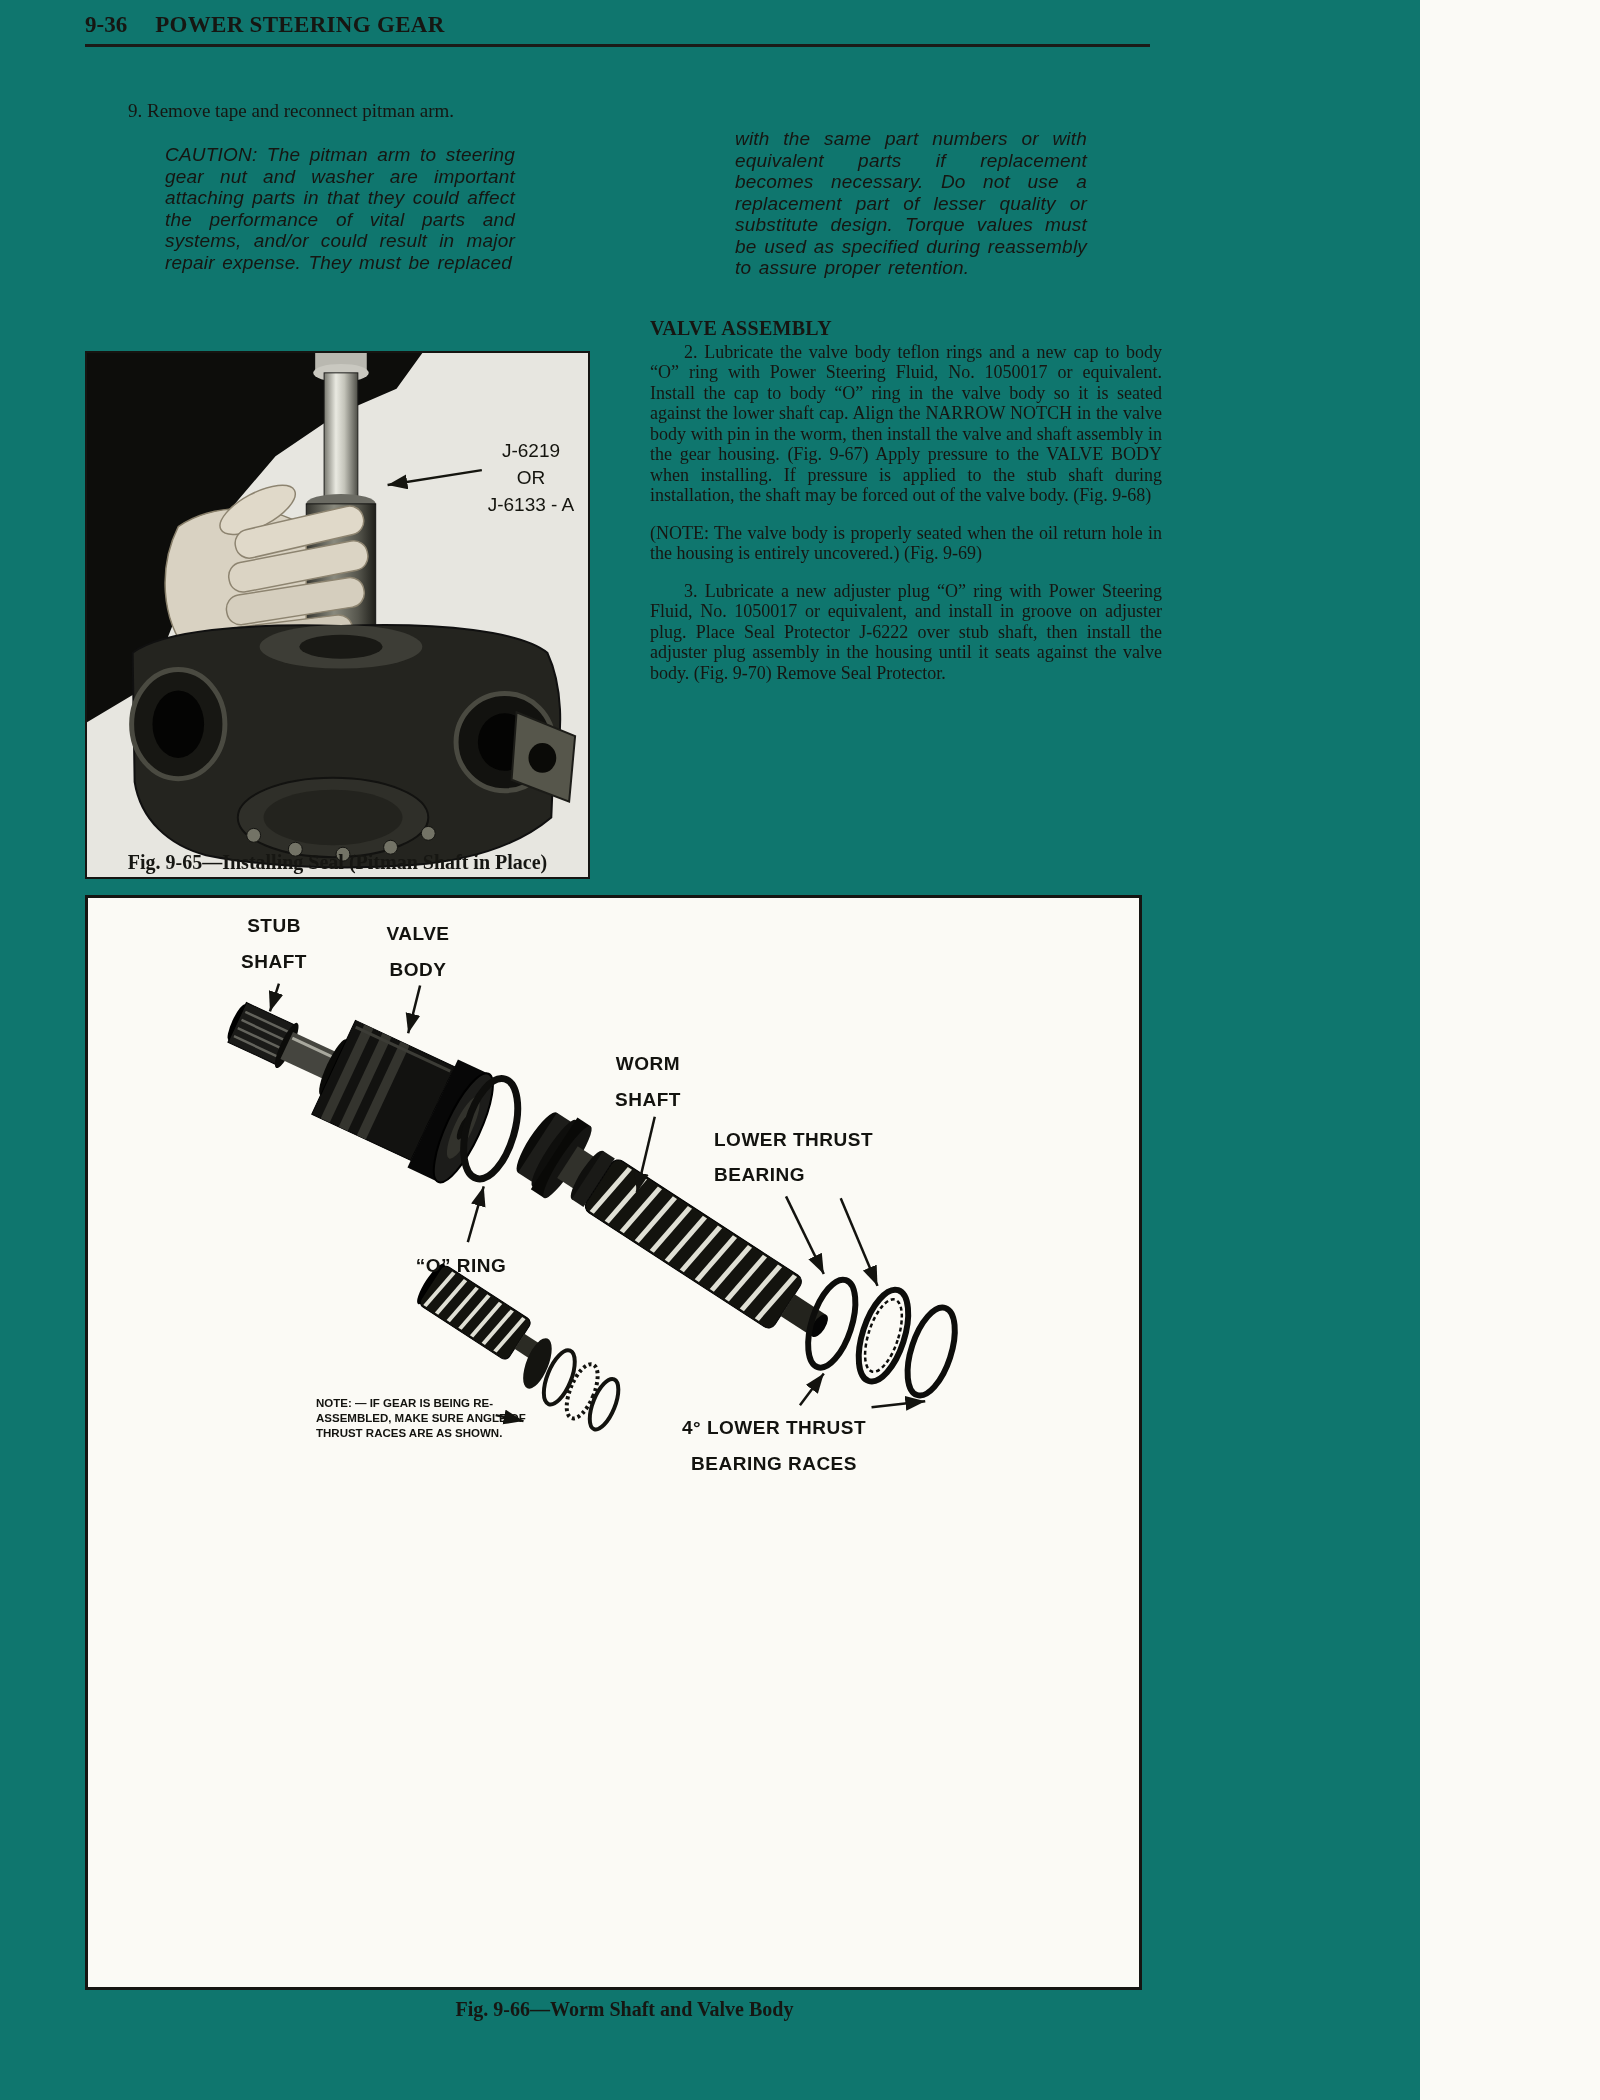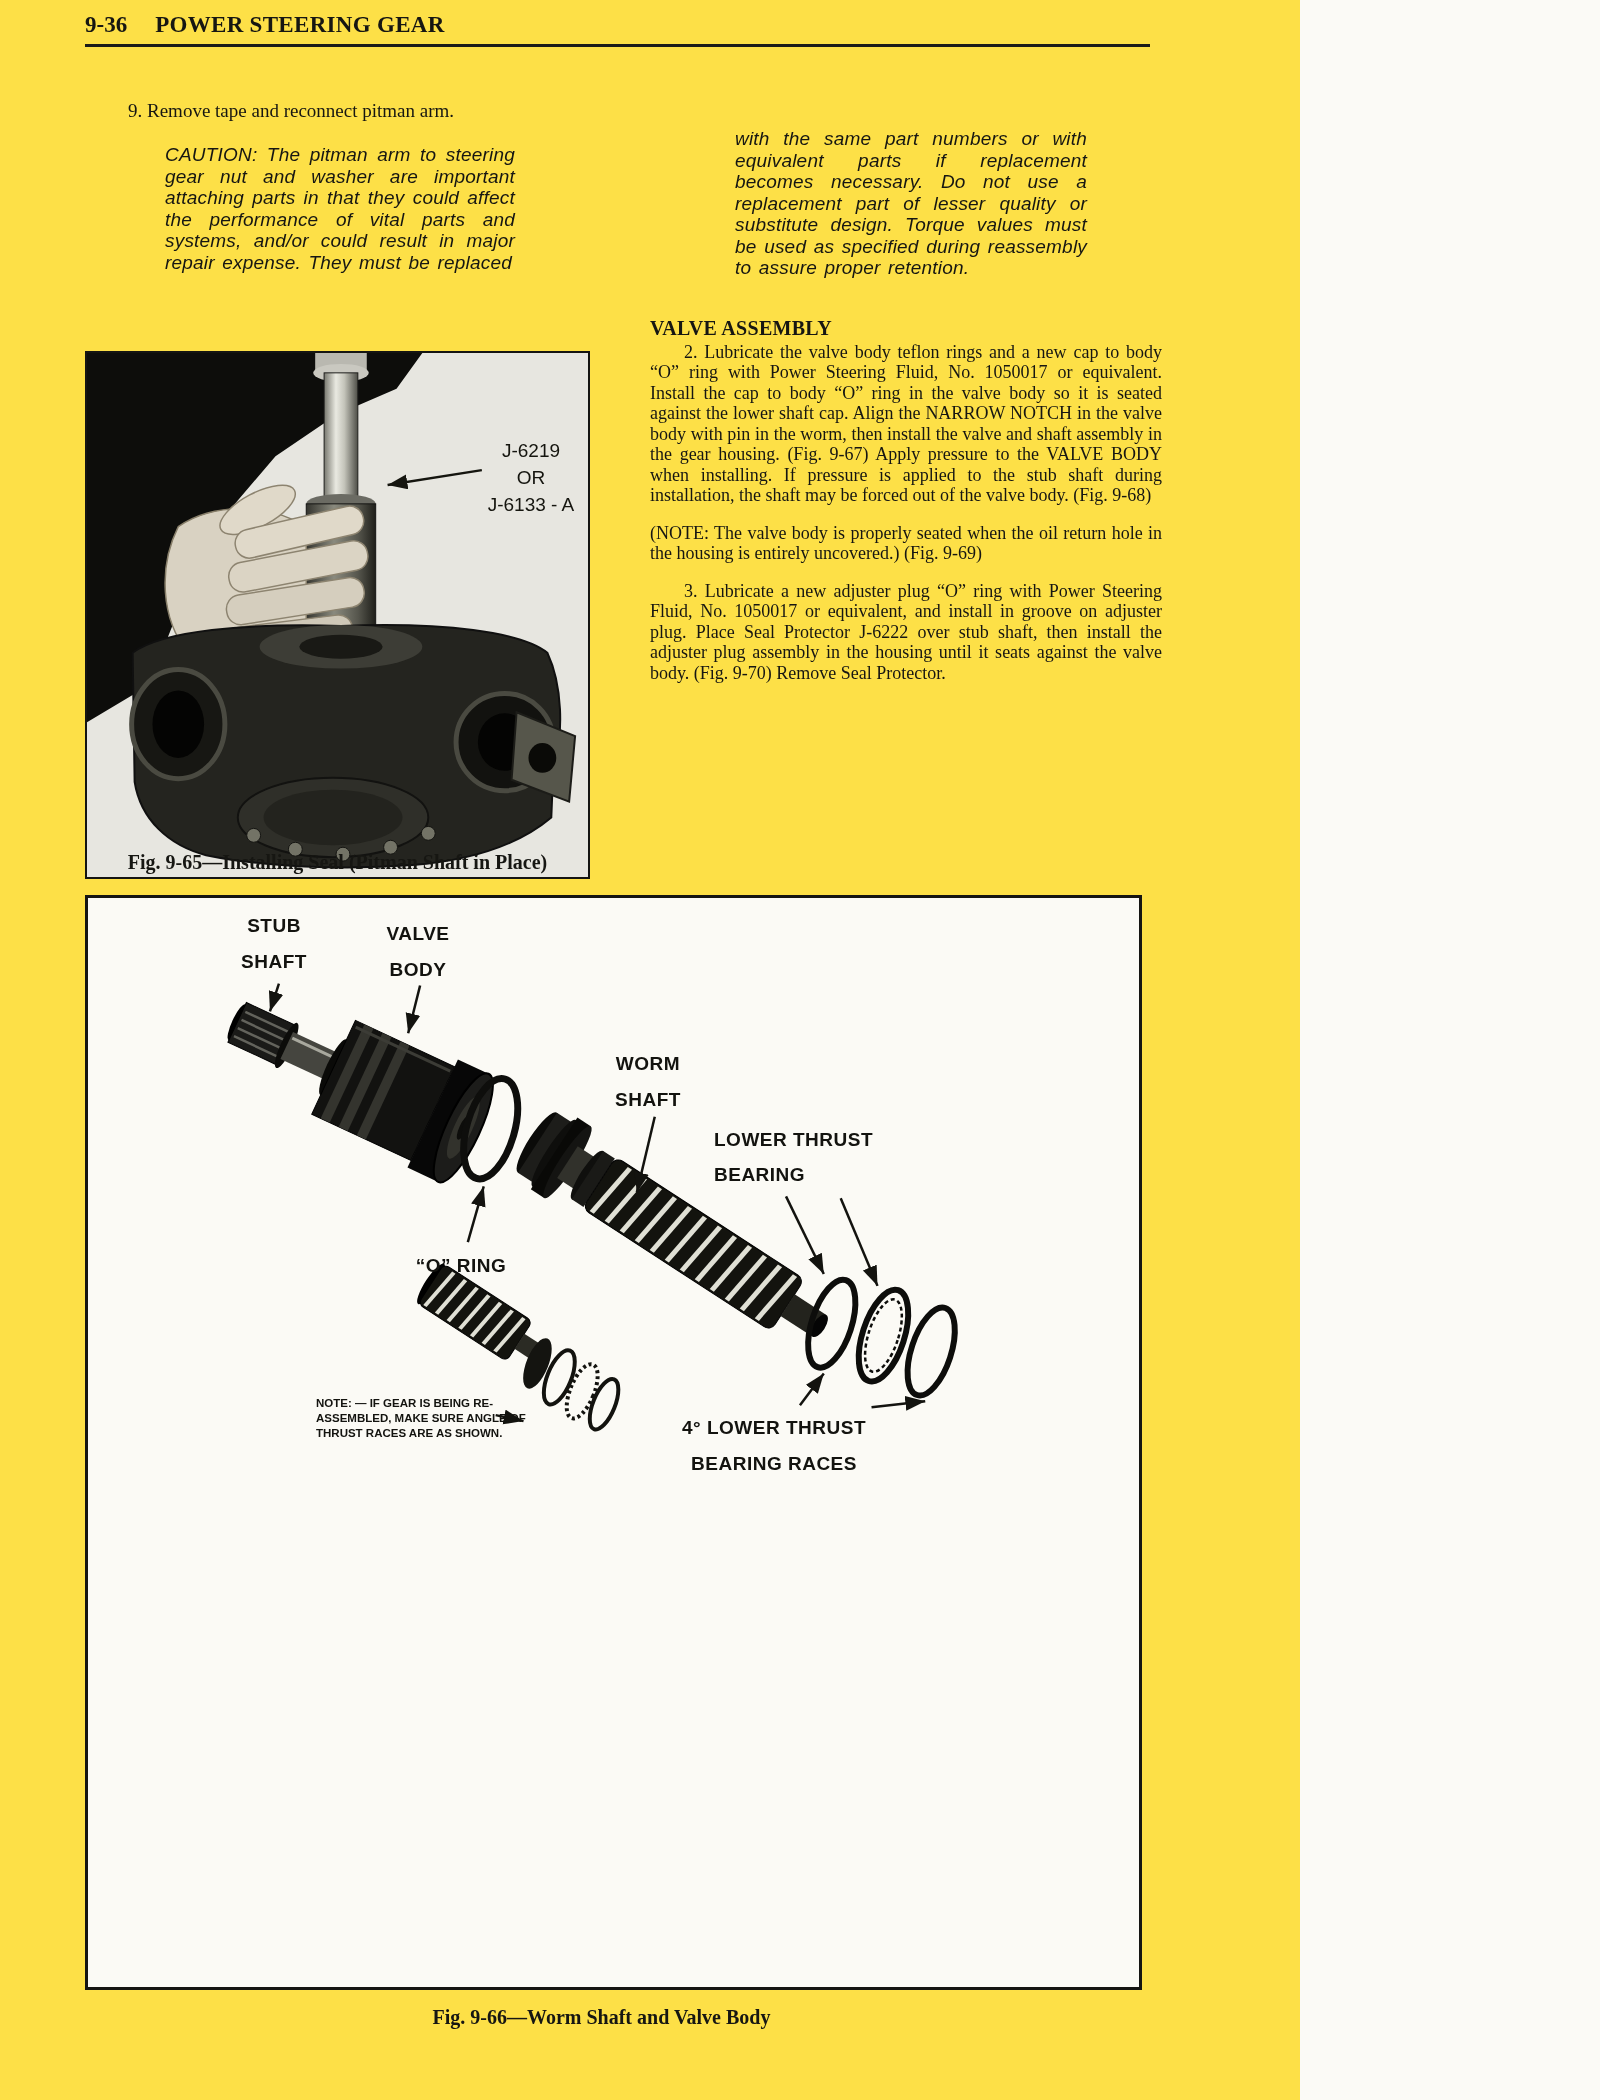--- a/index.html
+++ b/index.html
@@ -1,18 +1,18 @@
 <!DOCTYPE html>
 <html><head>
 <meta charset="utf-8">
 <style>
   html,body { margin:0; padding:0; background:#fbfaf6; }
   .page {
-    position:relative; width:1300px; height:2100px;
-    background:#fde047; color:#161612; overflow:hidden;
+    position:relative; width:1420px; height:2100px;
+    background:#0f766e; color:#161612; overflow:hidden;
     font-family:"Liberation Serif", serif;
   }
   
   .page-header { position:absolute; left:85px; top:12px; font-weight:bold; font-size:23px; }
   .page-header .ptitle { margin-left:28px; letter-spacing:0.3px; }
   .header-rule { position:absolute; left:85px; top:44px; width:1065px; height:3px; background:#1b1b18; }
 
   
   .col-left  { position:absolute; left:110px; top:100px; width:480px; }
   .col-right { position:absolute; left:650px; top:100px; width:512px;margin-top:24px; }
@@ -55,21 +55,21 @@
   .fig66-box svg { position:absolute; left:0; top:0; width:100%; height:100%; }
   .f66-label {
     position:absolute; font-family:"Liberation Sans", sans-serif; font-weight:700;
     font-size:19px; line-height:36px; color:#13130f; text-align:center;
     white-space:pre-line; letter-spacing:0.5px;
   }
   .f66-label.small-note {
     font-size:11.5px; line-height:15px; text-align:left; white-space:pre; letter-spacing:0;
   }
   .f66-label.left-align { text-align:left; line-height:35px; }
-  .fig66-caption { left:73px; top:1998px; width:1057px;margin-top:8px; }
+  .fig66-caption { left:96px; top:1998px; width:1057px; }
 </style>
 </head>
 <body>
 
 <div class="page">
 
   <div class="page-header">
     <span>9-36</span><span class="ptitle">POWER STEERING GEAR</span>
   </div>
   <div class="header-rule"></div>

